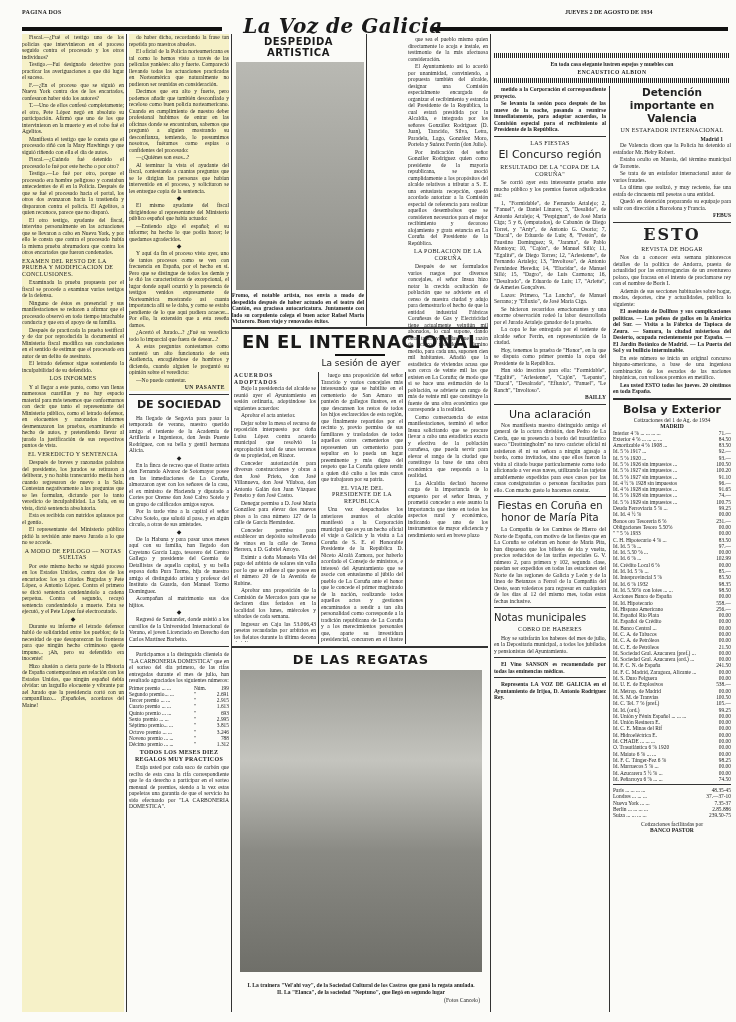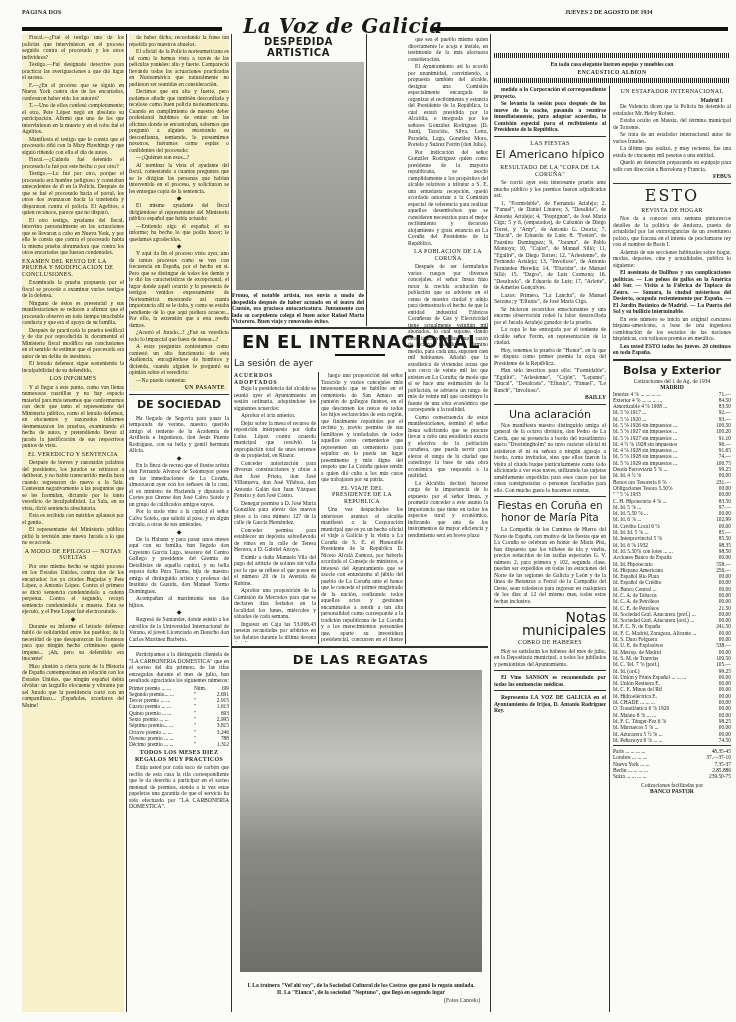--- a/index.html
+++ b/index.html
@@ -148,21 +148,21 @@
 </div>
 <div class="rule-v" style="left:231px;top:34px;height:978px;"></div>
 
 <div class="abs sans-head" style="left:236px;top:36px;width:125px;text-align:center;font-size:10px;font-weight:bold;letter-spacing:.5px;">DESPEDIDA ARTISTICA</div>
 <div class="photo" style="left:236px;top:62px;width:128px;height:228px;background:linear-gradient(180deg,#b9b9b3,#8f8f89);"></div>
 <div class="abs txt bold" style="left:232px;top:292px;width:132px;height:32px;">Fromo, el notable artista, nos envía a modo de despedida después de haber actuado en el teatro del Cantón, esa graciosa autocaricatura. Juntamente con lado su corpulento colega el buen actor Rafael María Victorero. Buen viaje y renovados éxitos.</div>
 <div class="rule-h" style="left:232px;top:327px;width:256px;height:2px;"></div>
 
 <div class="abs sans-head" style="left:234px;top:331px;width:254px;text-align:center;font-size:18px;line-height:22px;font-weight:bold;letter-spacing:.5px;">EN EL INTERNACIONAL</div>
 <div class="abs" style="left:335px;top:354px;width:50px;height:2px;background:#111;"></div>
-<div class="abs sans-head" style="left:234px;top:358px;width:254px;font-size:9px;">La sesión de ayer</div>
+<div class="abs sans-head" style="left:234px;top:358px;width:254px;text-align:center;font-size:9px;">La sesión de ayer</div>
 
 <div class="abs txt" style="left:234px;top:372px;width:82px;height:270px;">
   <div style="font-weight:bold;letter-spacing:1px;">ACUERDOS ADOPTADOS</div>
   <p>Bajo la presidencia del alcalde se reunió ayer el Ayuntamiento en sesión ordinaria, adoptándose los siguientes acuerdos:</p>
   <p>Aprobar el acta anterior.</p>
   <p>Dejar sobre la mesa el recurso de reposición interpuesto por doña Luisa López contra acuerdo municipal que resolvió la expropiación total de unos terrenos de su propiedad, en Riazor.</p>
   <p>Conceder autorización para diversas construcciones y obras a don José Prieto, don José Villanueva, don José Vilaboa, don Antonio Galán don Juan Vázquez Feneiro y don José Castro.</p>
   <p>Denegar permiso a D. José María González para elevar dos nuevos pisos a la casa número 127 de la calle de García Hernández.</p>
   <p>Conceder permiso para establecer un depósito sobrellevado de vinos en la calle de Teresa Herrera, a D. Gabriel Arroyo.</p>
   <p>Eximir a doña Manuela Vila del pago del arbitrio de solares sin valla por lo que se refiere al que posee en el número 20 de la Avenida de Rubine.</p>
@@ -200,58 +200,59 @@
 <div class="abs orn" style="left:494px;top:53px;width:236px;"></div>
 <div class="abs txt bold center" style="left:494px;top:61px;width:236px;text-align:center;">En toda casa elegante lustren espejos y muebles con</div>
 <div class="abs txt bold center" style="left:494px;top:69px;width:236px;text-align:center;letter-spacing:.5px;">ENCAUSTICO ALBION</div>
 <div class="abs orn" style="left:494px;top:78px;width:236px;"></div>
 
 <div class="abs txt" style="left:494px;top:86px;width:112px;height:926px;">
   <p style="font-weight:bold;">metido a la Corporación el correspondiente proyecto.</p>
   <p style="font-weight:bold;">Se levanta la sesión poco después de las nueve de la noche, pasando a reunirse inmediatamente, para adoptar acuerdos, la Comisión especial para el recibimiento al Presidente de la República.</p>
   <div class="rule-h" style="position:relative;width:100%;margin:3px 0;"></div>
   <div class="subhead" style="font-weight:normal;">LAS FIESTAS</div>
-  <div class="sans-head" style="font-size:11px;line-height:14px;text-align:center;">El Americano hípico</div>
+  <div class="sans-head" style="font-size:11px;line-height:14px;text-align:center;">El Concurso región</div>
   <div class="subhead" style="font-weight:normal;">RESULTADO DE LA "COPA DE LA CORUÑA"</div>
   <p>Se corrió ayer esta interesante prueba ante mucho público y los premios fueron adjudicados así:</p>
   <p>1, "Formidable", de Fernando Artalejo; 2, "Fanuel", de Daniel Linares; 3, "Desalido", de Antonio Artalejo; 4, "Perpignan", de José María Ciga; 5 y 6, (empatados), de Cabanón de Diego Torrei, y "Anty", de Antonio G. Osorio; 7, "Ducal", de Eduardo de Luis; 8, "Festón", de Faustino Domínguez; 9, "Jarama", de Pablo Montoya; 10, "Cajón", de Manuel Silló; 11, "Egalité", de Diego Torres; 12, "Arlesienne", de Fernando Artalejo; 13, "Involtoso", de Antonio Fernández Heredia; 14, "Elucidar", de Manuel Silló; 15, "Dagro", de Luis Carmona; 16, "Desalrado", de Eduardo de Luis; 17, "Arlette", de Ameries Gonçalves.</p>
   <p>Lazos: Primero, "La Lancha", de Manuel Serrano; y "Efluxio", de José María Ciga.</p>
   <p>Se hicieron recorridos emocionantes y una enorme observación rodeó la labor desarrollada por el Jurado Artalejo ganador de la prueba.</p>
   <p>La copa le fue entregada por el teniente de alcalde señor Ferrín, en representación de la ciudad.</p>
   <p>Hoy, tenemos la prueba de "Honor", en la que se disputa como primer premio la copa del Presidente de la República.</p>
   <p>Han sido inscritos para ella: "Formidable", "Egalité", "Arlesienne", "Cajón", "Lepanto", "Ducal", "Desalrado", "Efluxio", "Fanuel", "Le Ranch", "Involtoso".</p>
   <div style="text-align:right;font-weight:bold;">BAILLY</div>
   <div class="rule-h" style="position:relative;width:100%;margin:3px 0;"></div>
   <div class="sans-head" style="font-size:11px;line-height:14px;text-align:center;">Una aclaración</div>
   <p>Nos manifiesta nuestro distinguido amigo el general de la octava división, don Pedro de La Cerda, que su presencia a bordo del trasatlántico sueco "Drottningholm" no tuvo carácter oficial ni asistieron él ni su señora a ningún agasajo a bordo, como invitados, sino que ellos fueron la visita al citado buque particularmente como todo aficionado a ver esas naves, utilizando las tarjetas amablemente expedidas para esos casos por las casas consignatarias o personas facultadas para ello. Con mucho gusto lo hacemos constar.</p>
   <div class="rule-h" style="position:relative;width:100%;margin:3px 0;"></div>
   <div class="sans-head" style="font-size:10px;line-height:12px;text-align:center;margin-bottom:2px;">Fiestas en Coruña en honor de María Pita</div>
   <p>La Compañía de los Caminos de Hierro del Norte de España, con motivo de las fiestas que en La Coruña se celebran en honor de María Pita, han dispuesto que los billetes de ida y vuelta, precios reducidos de las tarifas especiales G. V. número 2, para primera y 102, segunda clase, puedan ser expedidos en todas las estaciones del Norte de las regiones de Galicia y León y de la línea de Betanzos a Ferrol de la Compañía del Oeste, sean valederos para regresar en cualquiera de los días al 12 del mismo mes, todas estas fechas inclusive.</p>
   <div class="rule-h" style="position:relative;width:100%;margin:3px 0;"></div>
-  <div class="sans-head" style="font-size:14px;line-height:13px;text-align:right;">Notas municipales</div>
+  <div class="sans-head" style="font-size:10px;line-height:13px;text-align:left;">Notas municipales</div>
   <div class="subhead" style="font-weight:normal;">COBRO DE HABERES</div>
   <p>Hoy se satisfarán los haberes del mes de julio, en la Depositaría municipal, a todos los jubilados y pensionistas del Ayuntamiento.</p>
   <div class="rule-h" style="position:relative;width:100%;margin:3px 0;"></div>
   <p style="font-weight:bold;">El Vino SANSON es recomendado por todas las eminencias médicas.</p>
   <div class="rule-h" style="position:relative;width:100%;margin:3px 0;"></div>
   <p style="font-weight:bold;">Representa LA VOZ DE GALICIA en el Ayuntamiento de Irijoa, D. Antonio Rodríguez Rey.</p>
 </div>
 <div class="rule-v" style="left:609px;top:86px;height:926px;"></div>
 
 <div class="abs txt" style="left:613px;top:86px;width:118px;height:926px;">
+  <div class="sans-head" style="font-size:10.5px;line-height:13px;text-align:center;font-weight:bold;">Detención importante en Valencia</div>
   <div class="subhead" style="font-weight:normal;">UN ESTAFADOR INTERNACIONAL</div>
   <div style="text-align:right;font-weight:bold;padding-right:8px;">Madrid 1</div>
   <p>De Valencia dicen que la Policía ha detenido al estafador Mr. Helry Robert.</p>
   <p>Estaba oculto en Massía, del término municipal de Torrente.</p>
   <p>Se trata de un estafador internacional autor de varios fraudes.</p>
   <p>La última que realizó, y muy reciente, fue una estafa de cincuenta mil pesetas a una entidad.</p>
   <p>Quedó en detención preparando su equipaje para salir con dirección a Barcelona y Francia.</p>
   <div style="text-align:right;font-weight:bold;">FEBUS</div>
   <div class="rule-h" style="position:relative;width:100%;margin:3px 0;"></div>
-  <div style="font-family:'DejaVu Serif',serif;font-size:16px;line-height:18px;font-weight:normal;text-align:center;letter-spacing:2px;">ESTO</div>
+  <div style="font-family:'DejaVu Serif',serif;font-size:16px;line-height:18px;font-weight:bold;text-align:center;letter-spacing:2px;">ESTO</div>
   <div class="subhead" style="font-weight:normal;">REVISTA DE HOGAR</div>
   <p>Nos da a conocer esta semana pintorescos detalles de la política de Andorra, puesta de actualidad por las extravagancias de un aventurero polaco, que fracasa en el intento de proclamarse rey con el nombre de Boris I.</p>
   <p>Además de sus secciones habituales sobre hogar, modas, deportes, cine y actualidades, publica lo siguiente:</p>
   <p style="font-weight:bold;">El asesinato de Dollfuss y sus complicaciones políticas. — Las peleas de gallos en la América del Sur. — Visita a la Fábrica de Tapioca de Zeura. — Samara, la ciudad misteriosa del Desierto, ocupada recientemente por España. — El Jardín Botánico de Madrid. — La Puerta del Sol y su bullicio interminable.</p>
   <p>En este número se inicia un original concurso hispano-americano, a base de una ingeniosa combinación de los escudos de las naciones hispánicas, con valiosos premios en metálico.</p>
   <p style="font-weight:bold;">Lea usted ESTO todos los jueves. 20 céntimos en toda España.</p>
   <div class="rule-h" style="position:relative;width:100%;margin:3px 0;height:2px;"></div>
   <div class="sans-head" style="font-size:11px;line-height:14px;text-align:center;font-weight:bold;">Bolsa y Exterior</div>
   <div class="center" style="text-align:center;">Cotizaciones del 1 de Ag. de 1934</div>
   <div class="center bold" style="text-align:center;">MADRID</div>

